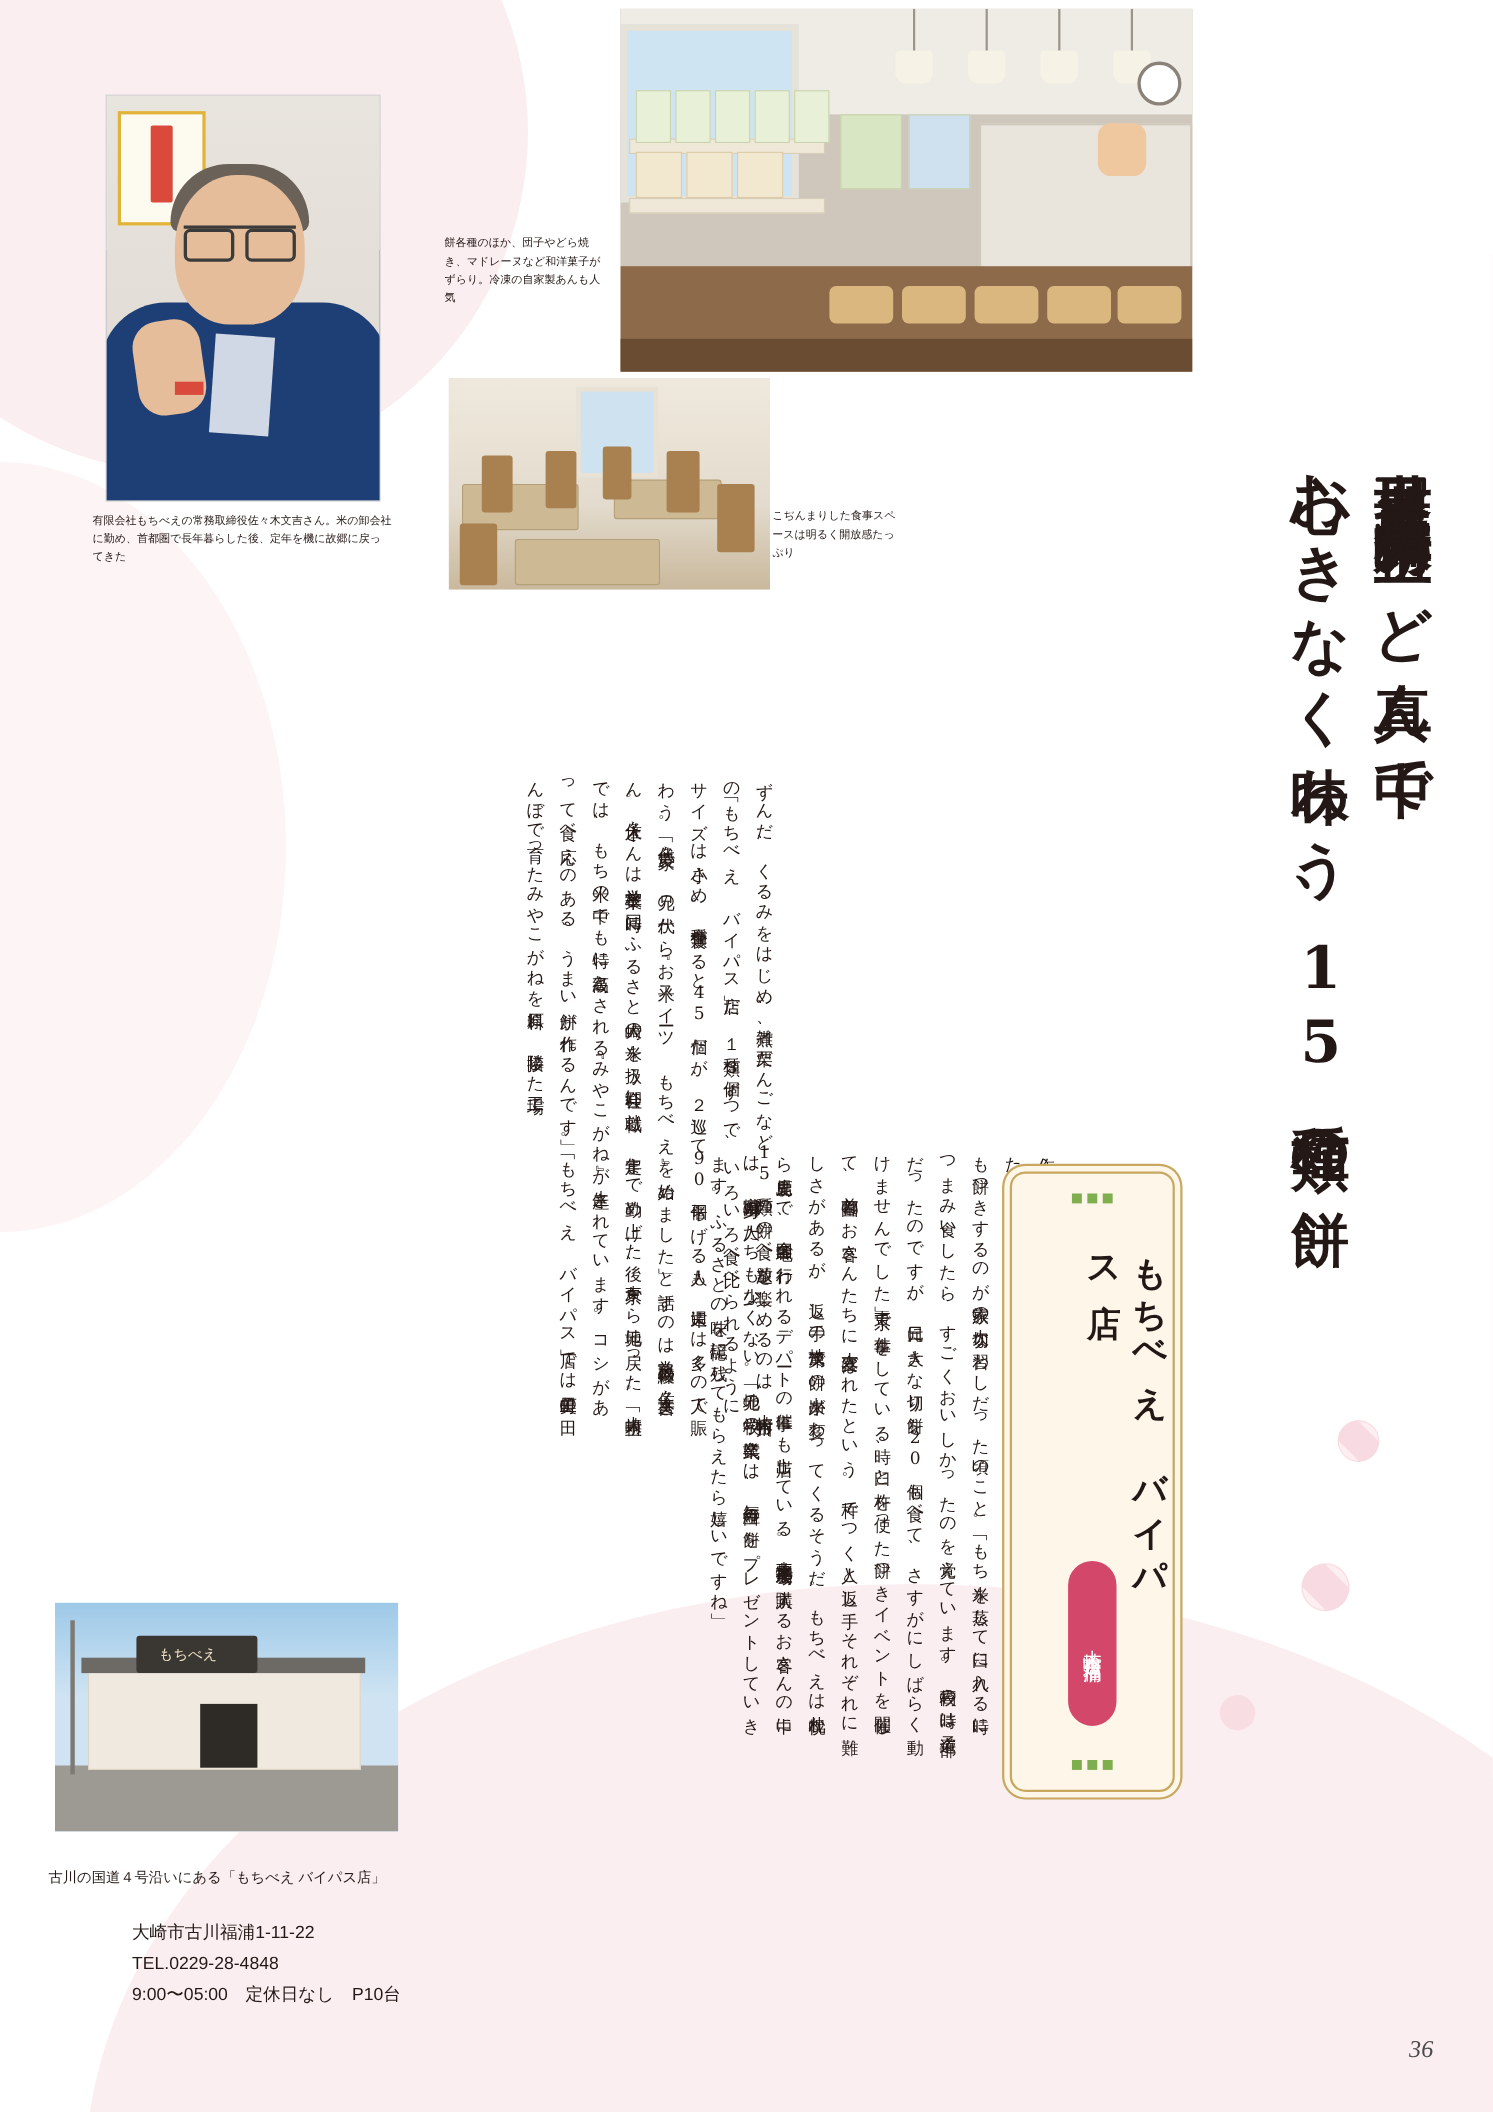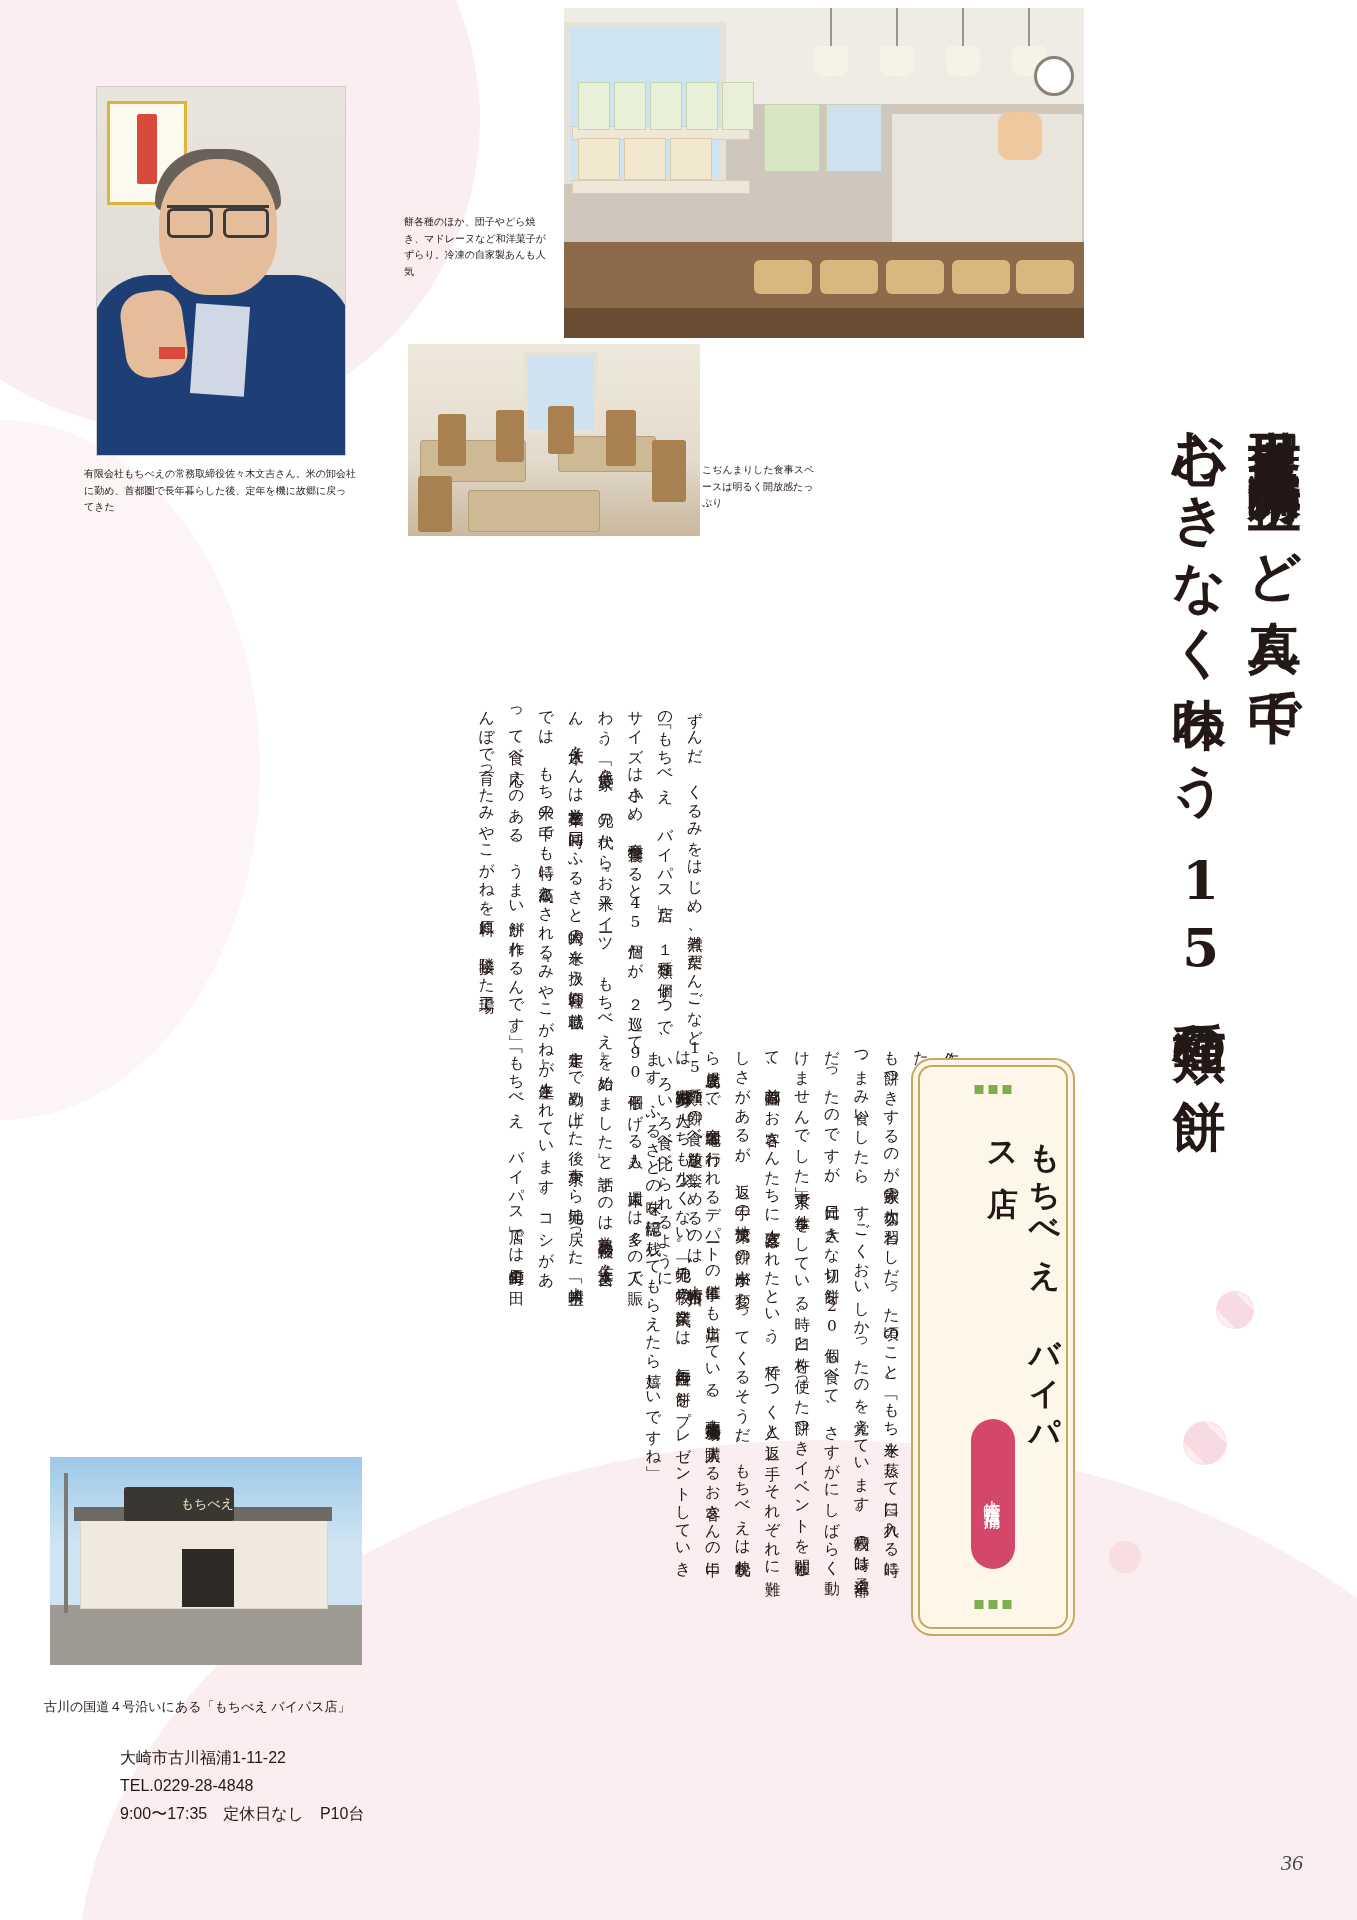--- a/index.html
+++ b/index.html
@@ -109,21 +109,21 @@
 
   
   #photo-exterior{
     left:50px;top:1457px;width:312px;height:208px;
     background:#cfe3f2;
   }
   #photo-exterior .sky{position:absolute;left:0;top:0;width:100%;height:86px;background:linear-gradient(180deg,#9ec9e8 0%,#cfe4f3 100%);}
   #photo-exterior .bld{position:absolute;left:30px;top:58px;width:246px;height:92px;background:#efe9df;border:1px solid #ddd4c6;}
   #photo-exterior .roof{position:absolute;left:24px;top:50px;width:258px;height:14px;background:#6d6a66;}
   #photo-exterior .sign{position:absolute;left:74px;top:30px;width:110px;height:34px;background:#3a3632;border-radius:3px;}
-  #photo-exterior .sign .t{position:absolute;left:0;right:0;top:8px;text-align:right;color:#f2e5c8;font-size:13px;font-family:"Liberation Sans",sans-serif;}
+  #photo-exterior .sign .t{position:absolute;left:0;right:16px;top:8px;text-align:center;color:#f2e5c8;font-size:13px;font-family:"Liberation Sans",sans-serif;}
   #photo-exterior .door{position:absolute;left:132px;top:92px;width:52px;height:58px;background:#2e2a26;}
   #photo-exterior .ground{position:absolute;left:0;bottom:0;width:100%;height:60px;background:#9d9a93;}
   #photo-exterior .pole{position:absolute;left:14px;top:16px;width:4px;height:140px;background:#7d7a74;}
 
   
   .caption{
     position:absolute;font-family:"Liberation Sans", sans-serif;
     font-size:10px;line-height:1.65;color:#231815;
   }
   #cap-portrait{left:84px;top:466px;width:272px;}
@@ -335,16 +335,16 @@
   <div class="deco bot">
       <span></span>
       <span></span>
       <span></span>
     </div>
 </div>
 
 <div class="address">
   <div>大崎市古川福浦1-11-22</div>
   <div>TEL.0229-28-4848</div>
-  <div>9:00〜17:35　定休日なし　P10台</div>
+  <div>9:00〜05:00　定休日なし　P10台</div>
 </div>
 
 <div class="pageno">36</div>
 
 </body></html>

